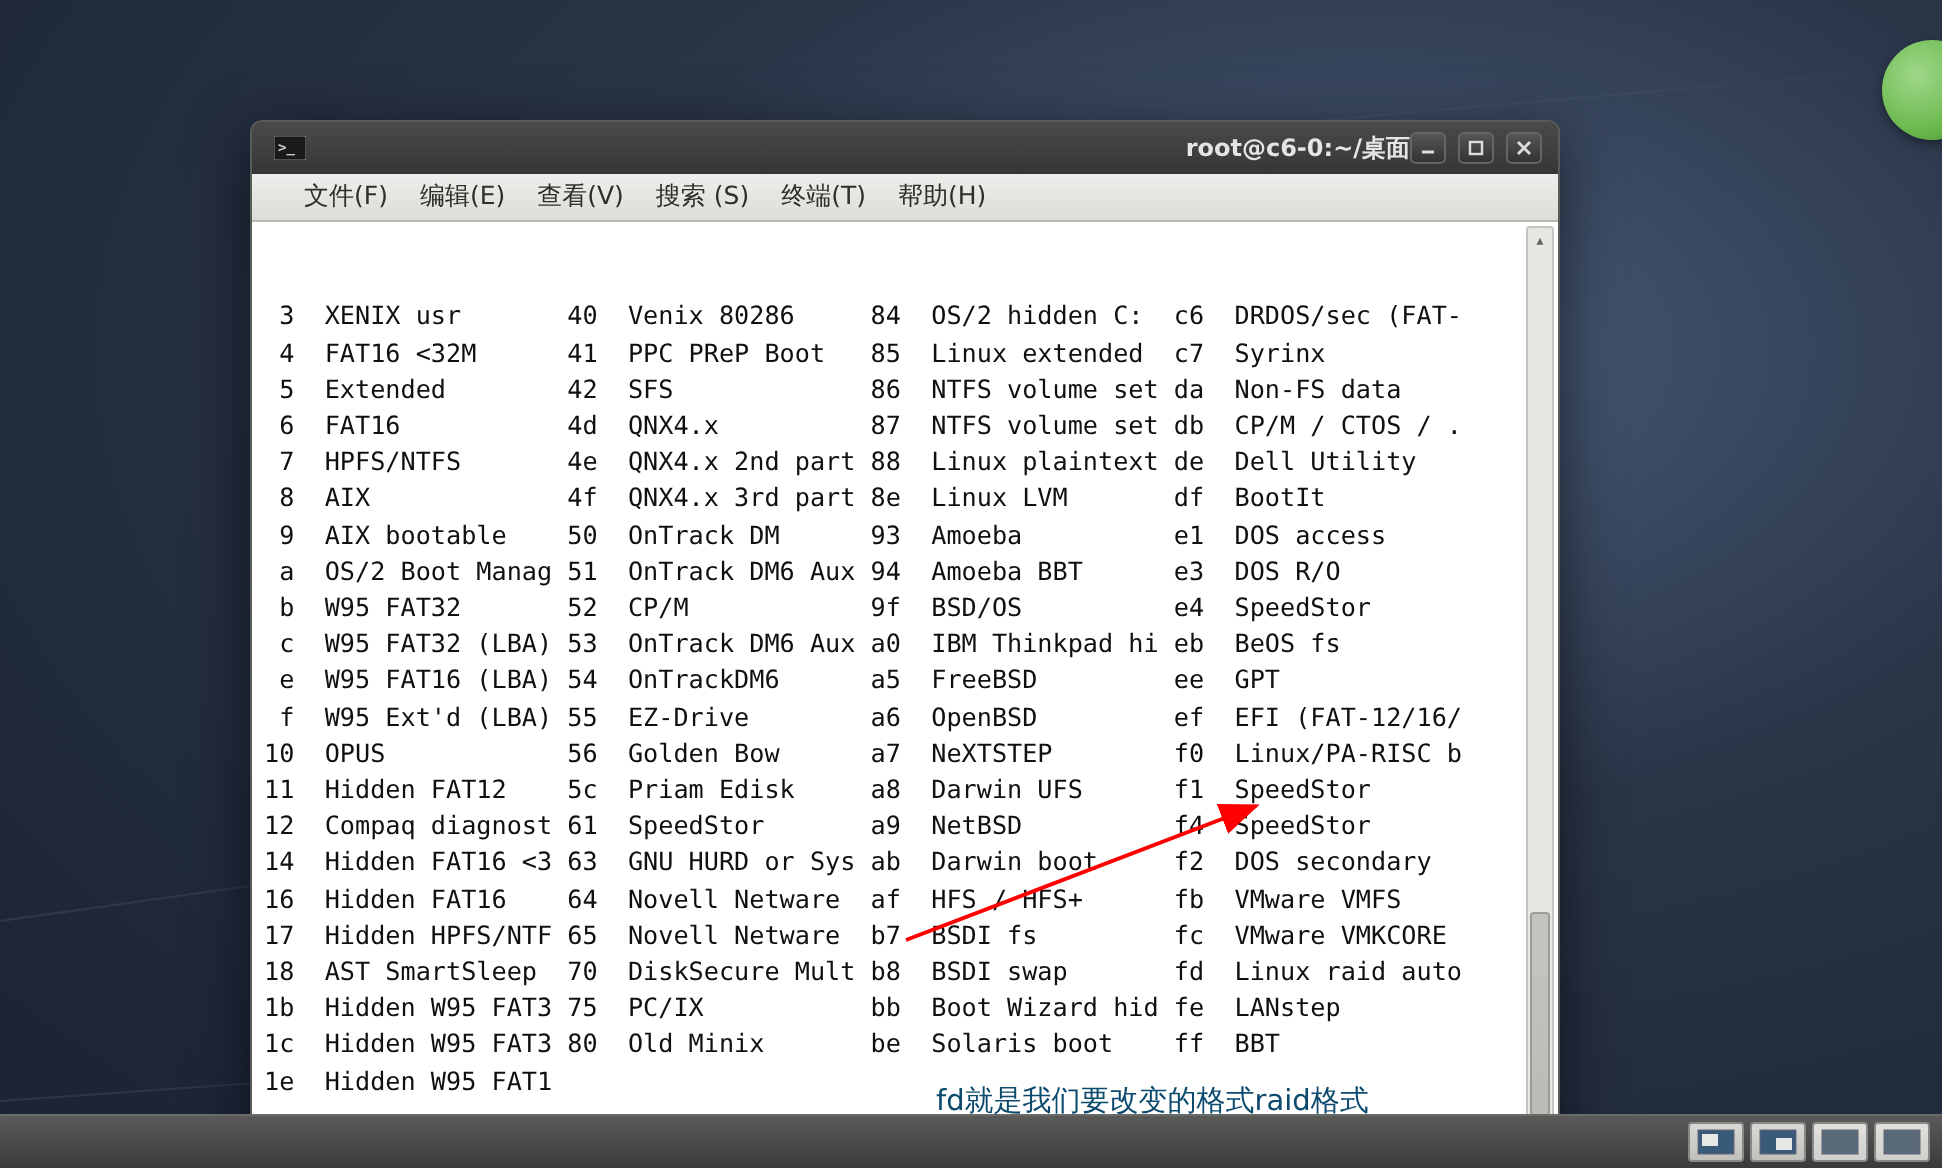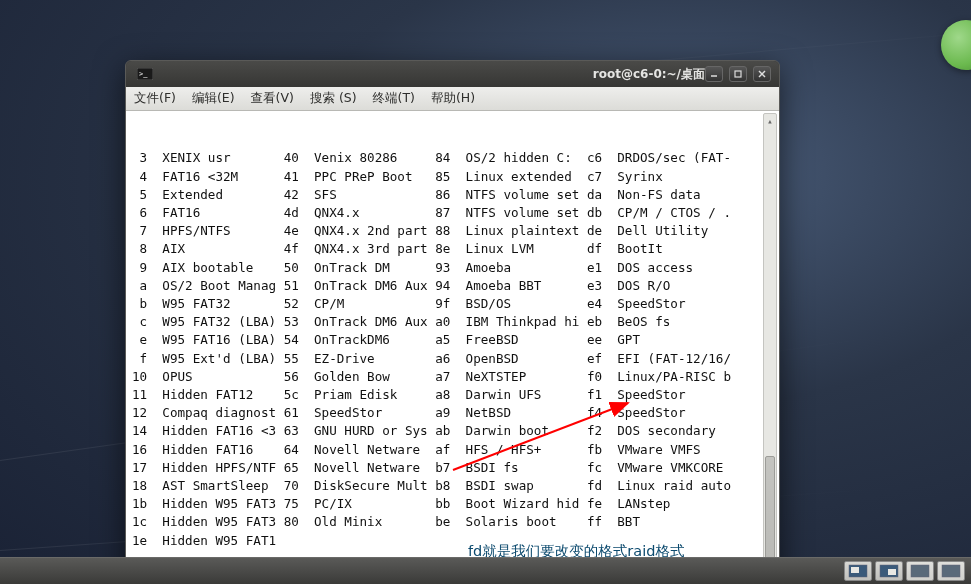--- a/index.html
+++ b/index.html
@@ -27,21 +27,21 @@
   padding:0 4px;
 }
 .tb-icon { width:18px; height:14px; margin:0 6px; display:flex; align-items:center; justify-content:center; }
 .tb-icon svg{width:16px;height:12px;}
 .tb-title { flex:1; text-align:right; }
 .tb-btns { display:flex; gap:6px; padding-right:4px;}
 .tb-btn { width:18px; height:16px; background:linear-gradient(#555,#333); border:1px solid #666; border-radius:3px; display:flex; align-items:center; justify-content:center; color:#ddd; font-size:10px; cursor:pointer;}
 .menubar {
   height:24px; background:linear-gradient(#eeeeec,#dcdcd8);
   border-bottom:1px solid #b8b8b4; display:flex; align-items:center;
-  padding:0 0; font-size:12.5px; color:#2e2e2c;
+  padding:0 18px; font-size:12.5px; color:#2e2e2c;
 }
 .menu-item{ padding:3px 8px; cursor:pointer; border-radius:3px;}
 .term-body {
   background:#ffffff; position:relative;
   font-family:"DejaVu Sans Mono","Liberation Mono",monospace;
   font-size:12.6px; line-height:18.2px; color:#101010;
   padding:2px 0 2px 6px; white-space:pre;
 }
 .scrollbar{ position:absolute; right:2px; top:2px; bottom:2px; width:14px; background:#e7e7e3; border:1px solid #c4c4c0; border-radius:2px;}
 .sb-thumb{ position:absolute; left:1px; right:1px; top:65%; height:32%; background:linear-gradient(#c4c4c0,#b4b4b0); border:1px solid #9c9c98; border-radius:2px; cursor:pointer;}

